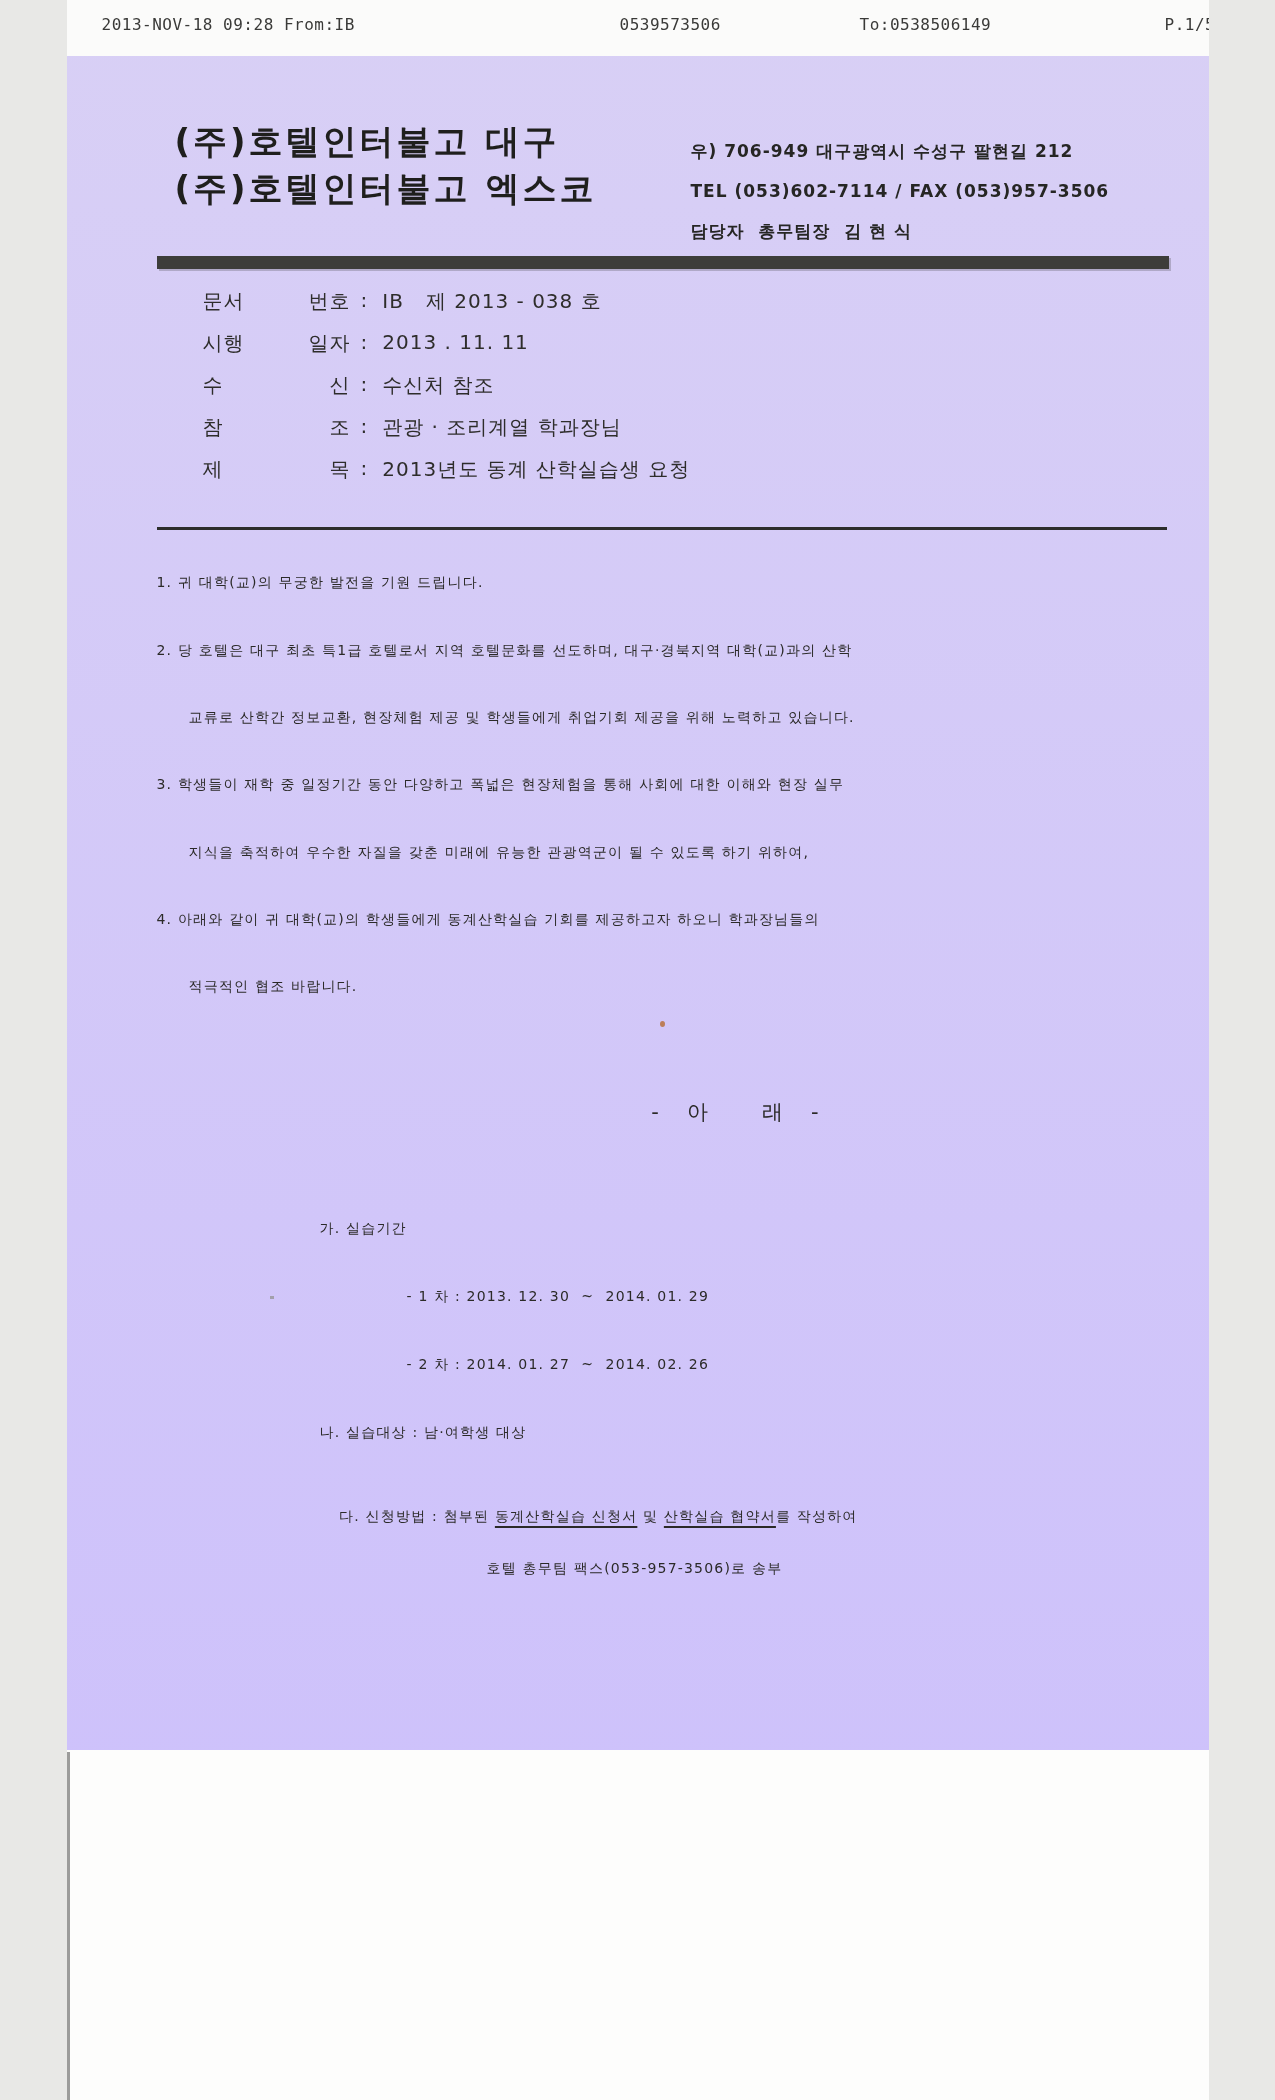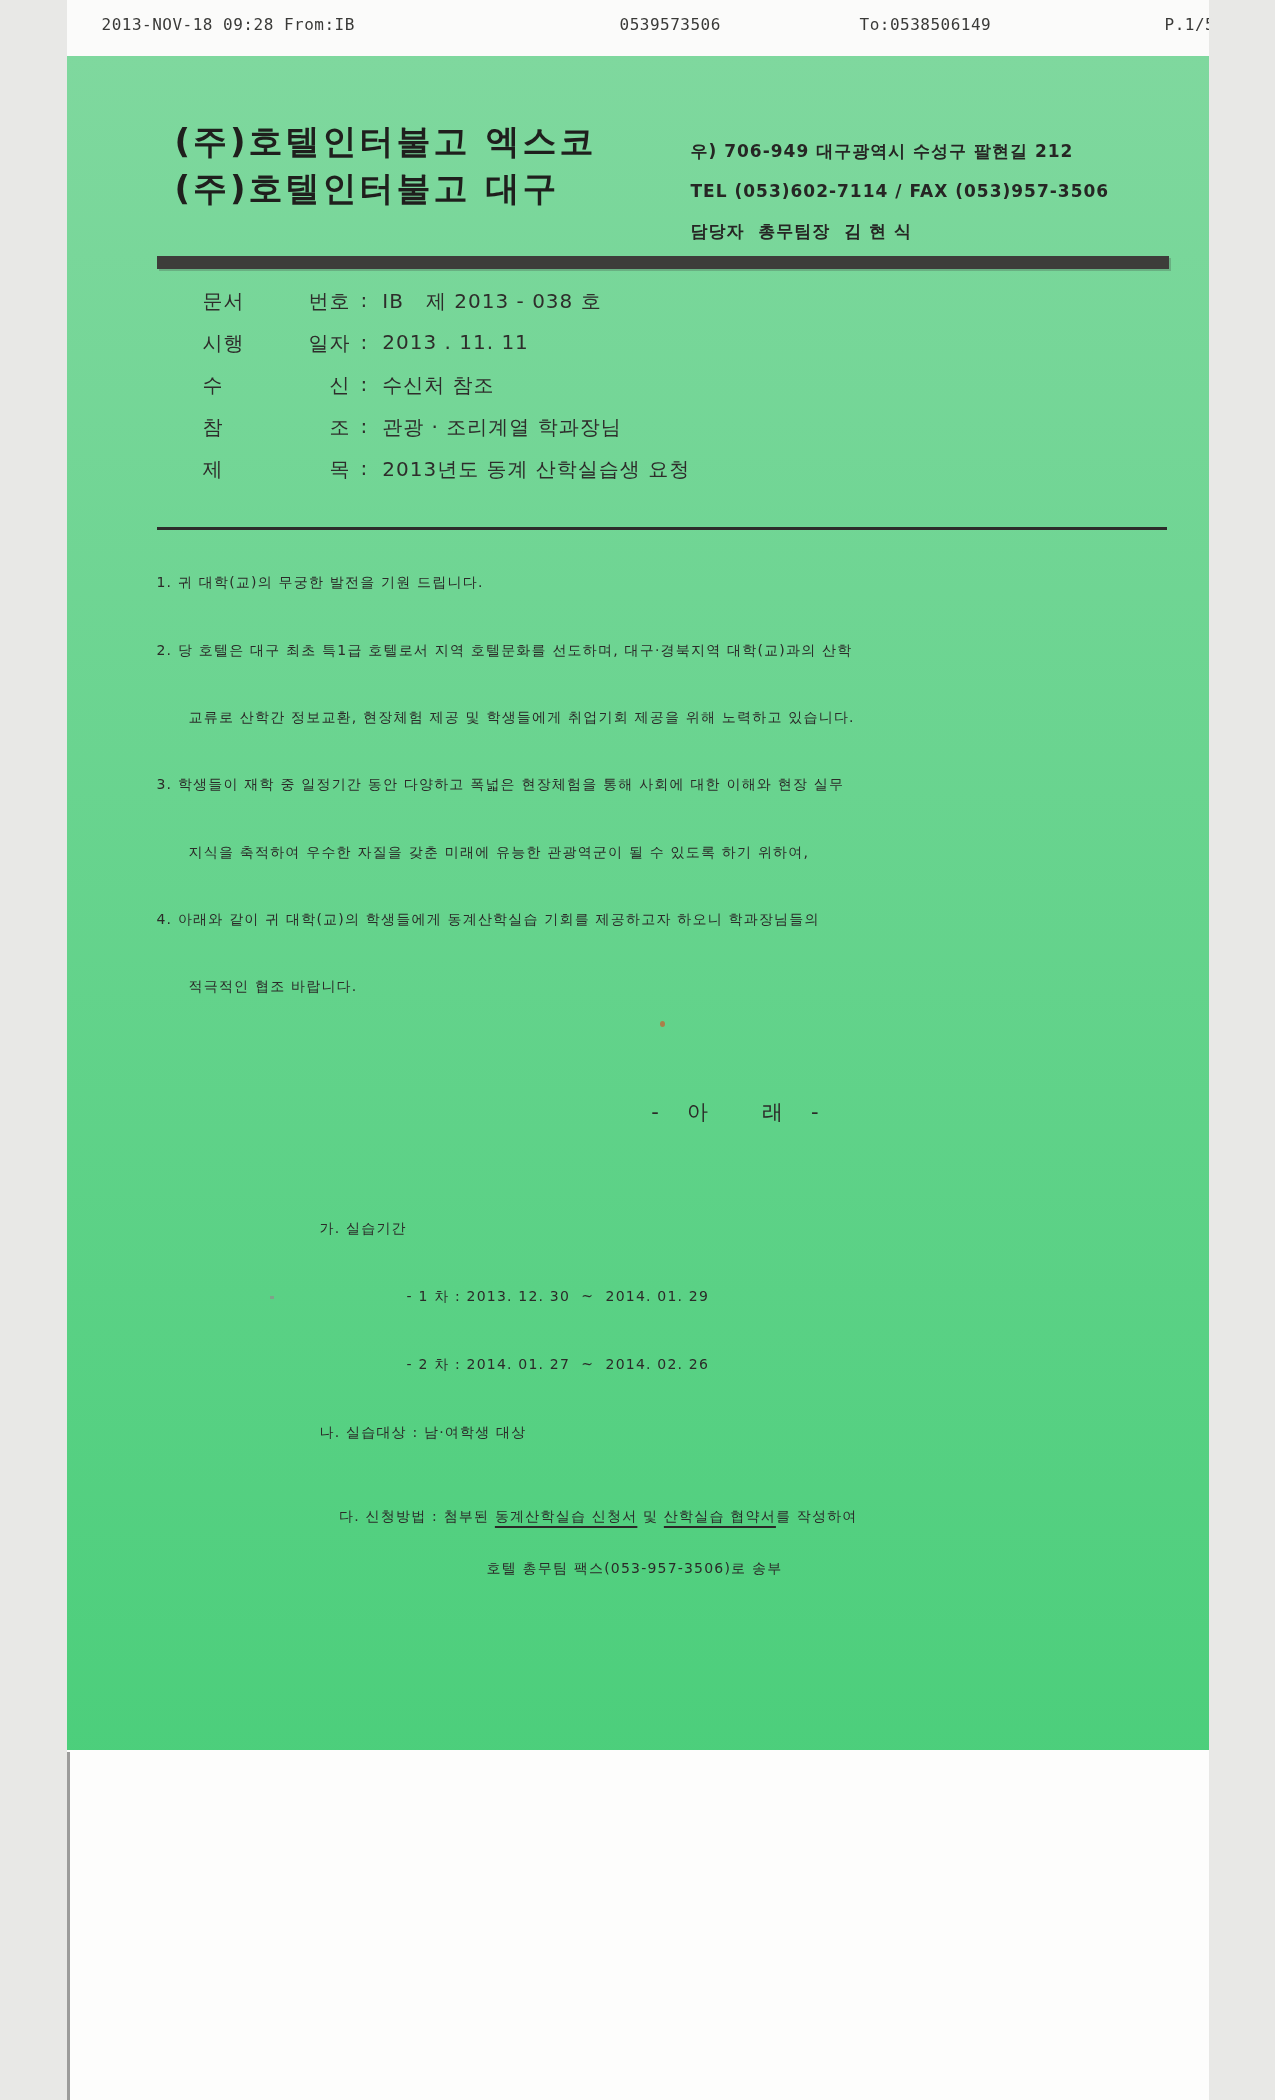--- a/index.html
+++ b/index.html
@@ -1,20 +1,20 @@
 <!DOCTYPE html>
 <html><head>
 <meta charset="utf-8">
 <style>
   html,body{margin:0;padding:0;background:#e8e8e6;}
   .page{
     position:relative;
     width:1142px;height:2100px;
     margin:0 auto;
-    background:#22c55e;
+    background:#c4b5fd;
     overflow:hidden;
     font-family:"DejaVu Sans",sans-serif;
     color:#2e2d2b;
   }
   .abs{position:absolute;}
   .pre{white-space:pre;}
 
   
   .top-strip{top:0;left:0;width:1275px;height:56px;background:#fbfbfa;}
   .fax-header{top:15px;left:0;width:1275px;height:20px;
@@ -82,22 +82,22 @@
   <div class="abs mid-tone"></div>
 
   <div class="abs fax-header">
     <span class="fax-from">2013-NOV-18 09:28 From:IB</span>
     <span class="fax-num">0539573506</span>
     <span class="fax-to">To:0538506149</span>
     <span class="fax-page">P.1/5</span>
   </div>
 
   <div class="abs lh-left">
+    <div>(주)호텔인터불고 대구</div>
     <div>(주)호텔인터불고 엑스코</div>
-    <div>(주)호텔인터불고 대구</div>
   </div>
 
   <div class="abs lh-right">
     <div class="pre">우) 706-949 대구광역시 수성구 팔현길 212</div>
     <div class="pre">TEL (053)602-7114 / FAX (053)957-3506</div>
     <div class="pre">담당자  총무팀장  김 현 식</div>
   </div>
 
   <div class="abs bar-thick"></div>
 

